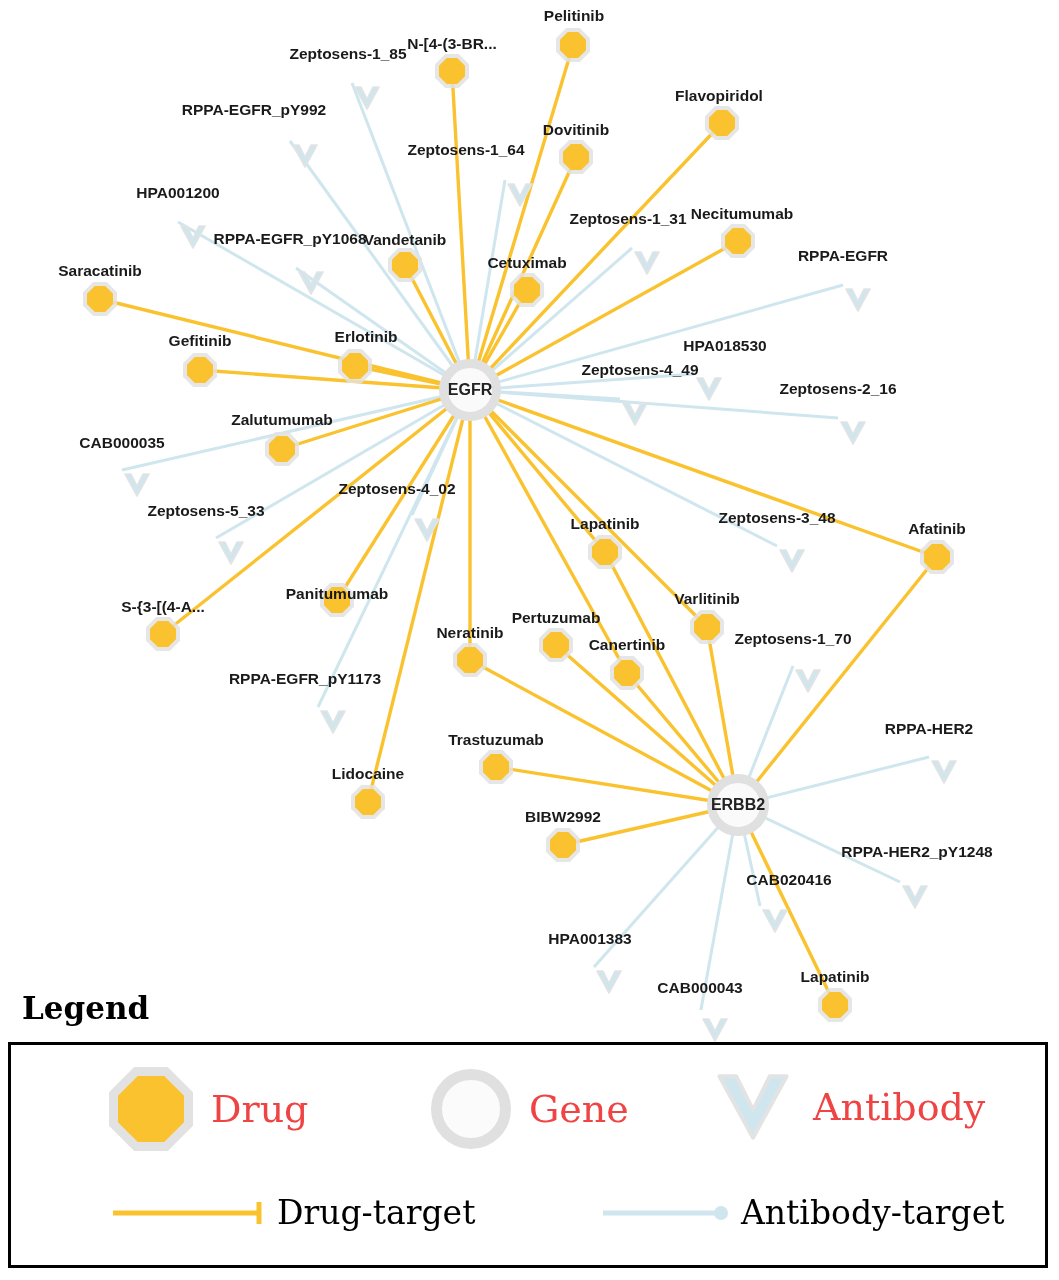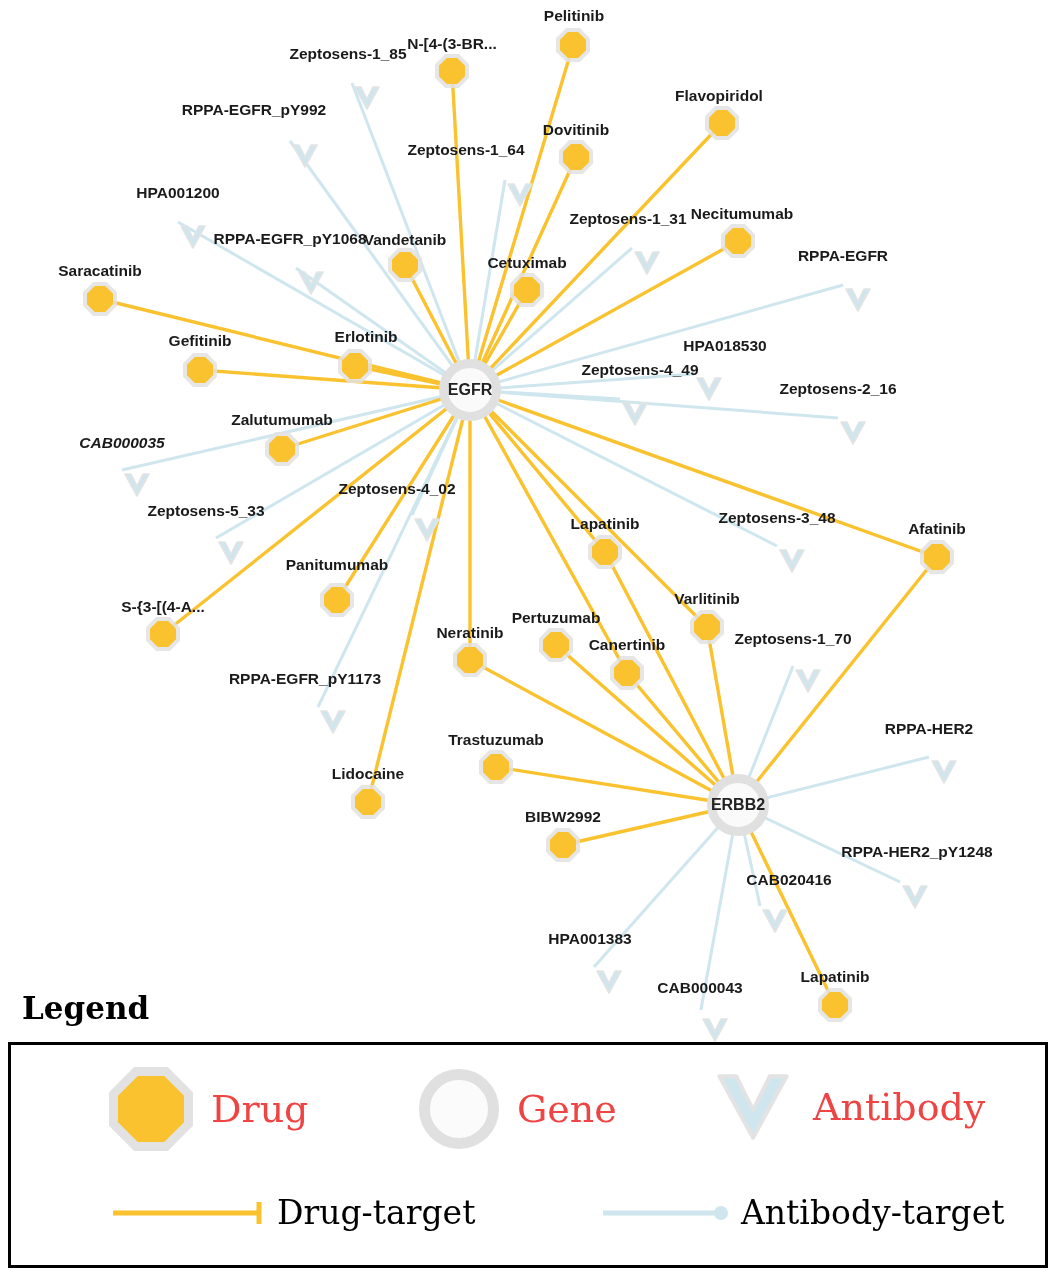--- a/index.html
+++ b/index.html
@@ -249,21 +249,21 @@
         <svg class="ab-shape" viewBox="0 0 30 30">
           <path d="M3 4 L15 26 L27 4 L21 4 L15 16 L9 4 Z" fill="#cfe6ee" stroke="#e3e3e3" stroke-width="1.6" stroke-linejoin="round"></path>
         </svg>
       </div>
       <div class="node-label" style="left: 838px; top: 389px;">Zeptosens-2_16</div>
       <div class="node" style="left: 122px; top: 470px;">
         <svg class="ab-shape" viewBox="0 0 30 30">
           <path d="M3 4 L15 26 L27 4 L21 4 L15 16 L9 4 Z" fill="#cfe6ee" stroke="#e3e3e3" stroke-width="1.6" stroke-linejoin="round"></path>
         </svg>
       </div>
-      <div class="node-label" style="left: 122px; top: 443px; font-style: italic;">CAB000035</div>
+      <div class="node-label" style="left: 122px; top: 443px;">CAB000035</div>
       <div class="node" style="left: 412px; top: 515px;">
         <svg class="ab-shape" viewBox="0 0 30 30">
           <path d="M3 4 L15 26 L27 4 L21 4 L15 16 L9 4 Z" fill="#cfe6ee" stroke="#e3e3e3" stroke-width="1.6" stroke-linejoin="round"></path>
         </svg>
       </div>
       <div class="node-label" style="left: 397px; top: 489px;">Zeptosens-4_02</div>
       <div class="node" style="left: 216px; top: 538px;">
         <svg class="ab-shape" viewBox="0 0 30 30">
           <path d="M3 4 L15 26 L27 4 L21 4 L15 16 L9 4 Z" fill="#cfe6ee" stroke="#e3e3e3" stroke-width="1.6" stroke-linejoin="round"></path>
         </svg>
@@ -393,21 +393,21 @@
           <div class="core"></div>
         </div>
       </div>
       <div class="node-label" style="left: 282px; top: 420px;">Zalutumumab</div>
       <div class="node" style="left: 337px; top: 600px;">
         <div class="drug-shape">
           <div class="halo"></div>
           <div class="core"></div>
         </div>
       </div>
-      <div class="node-label" style="left: 337px; top: 565px;">Panitumumab</div>
+      <div class="node-label" style="left: 337px; top: 594px;">Panitumumab</div>
       <div class="node" style="left: 163px; top: 634px;">
         <div class="drug-shape">
           <div class="halo"></div>
           <div class="core"></div>
         </div>
       </div>
       <div class="node-label" style="left: 163px; top: 607px;">S-{3-[(4-A...</div>
       <div class="node" style="left: 368px; top: 802px;">
         <div class="drug-shape">
           <div class="halo"></div>
@@ -493,21 +493,21 @@
 
 <div id="legend-box">
   <div class="legend-item" style="left:98px; top:22px;">
     <div class="legend-drug">
       <div class="halo"></div>
         <div class="core"></div>
     </div>
     <div class="legend-text">Drug</div>
   </div>
 
-  <div class="legend-item" style="left:408px; top:24px;">
+  <div class="legend-item" style="left:420px; top:24px;">
     <div class="legend-gene"></div>
     <div class="legend-text">Gene</div>
   </div>
 
   <div class="legend-item" style="left:700px; top:20px;">
     <svg width="84" height="84" viewBox="0 0 30 30">
       <path d="M3 4 L15 26 L27 4 L21 4 L15 16 L9 4 Z" fill="#cfe6ee" stroke="#e3e3e3" stroke-width="1.4" stroke-linejoin="round"></path>
     </svg>
     <div class="legend-text">Antibody</div>
   </div>

